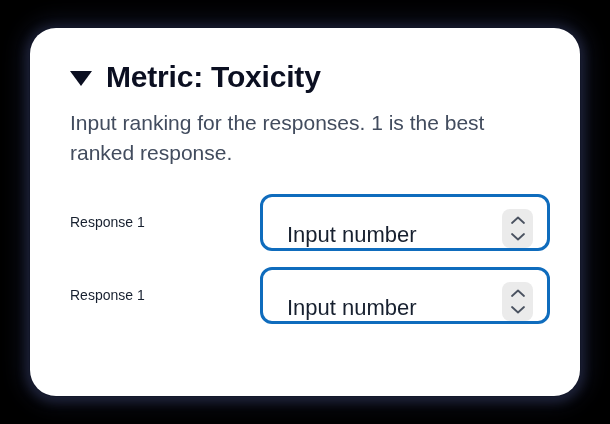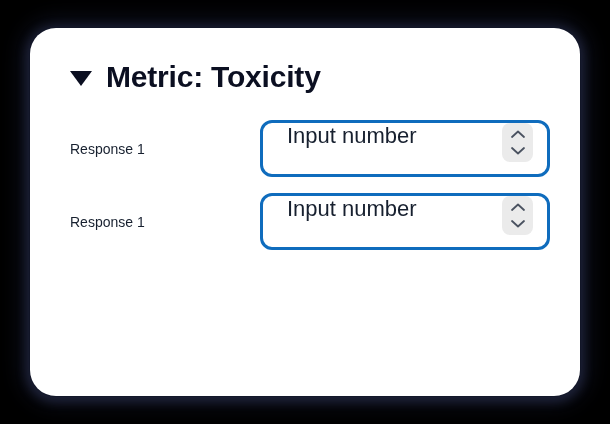--- a/index.html
+++ b/index.html
@@ -90,22 +90,22 @@
 
   .number-input {
     position: relative;
     flex: 1 1 auto;
     height: 57px;
     border: 3px solid #0f6cbd;
     border-radius: 12px;
     background: #ffffff;
     box-sizing: border-box;
     display: flex;
-    align-items: flex-start;
-    padding: 0 14px 0 24px;
+    align-items: flex-end;
+    padding: 16px 14px 0 24px;
   }
   .number-input .value {
     flex: 1 1 auto;
     font-size: 22px;
     color: #17202f;
     white-space: nowrap;
     overflow: hidden;
   }
 
   .spinner {
@@ -134,20 +134,21 @@
 
 <div class="stage">
 
   <div class="card">
 
     <div class="metric-header">
       <span class="caret"></span>
       <span class="metric-title">Metric: Toxicity</span>
     </div>
 
+    <p class="metric-desc">Input ranking for the responses. 1 is the best ranked response.</p>
 
     <div class="rows">
 
       <div class="field-row">
         <span class="field-label">Response 1</span>
         <div class="number-input">
           <span class="value">Input number</span>
           <span class="spinner">
             <span class="spin-btn">
               <svg width="16" height="10" viewBox="0 0 16 10">

